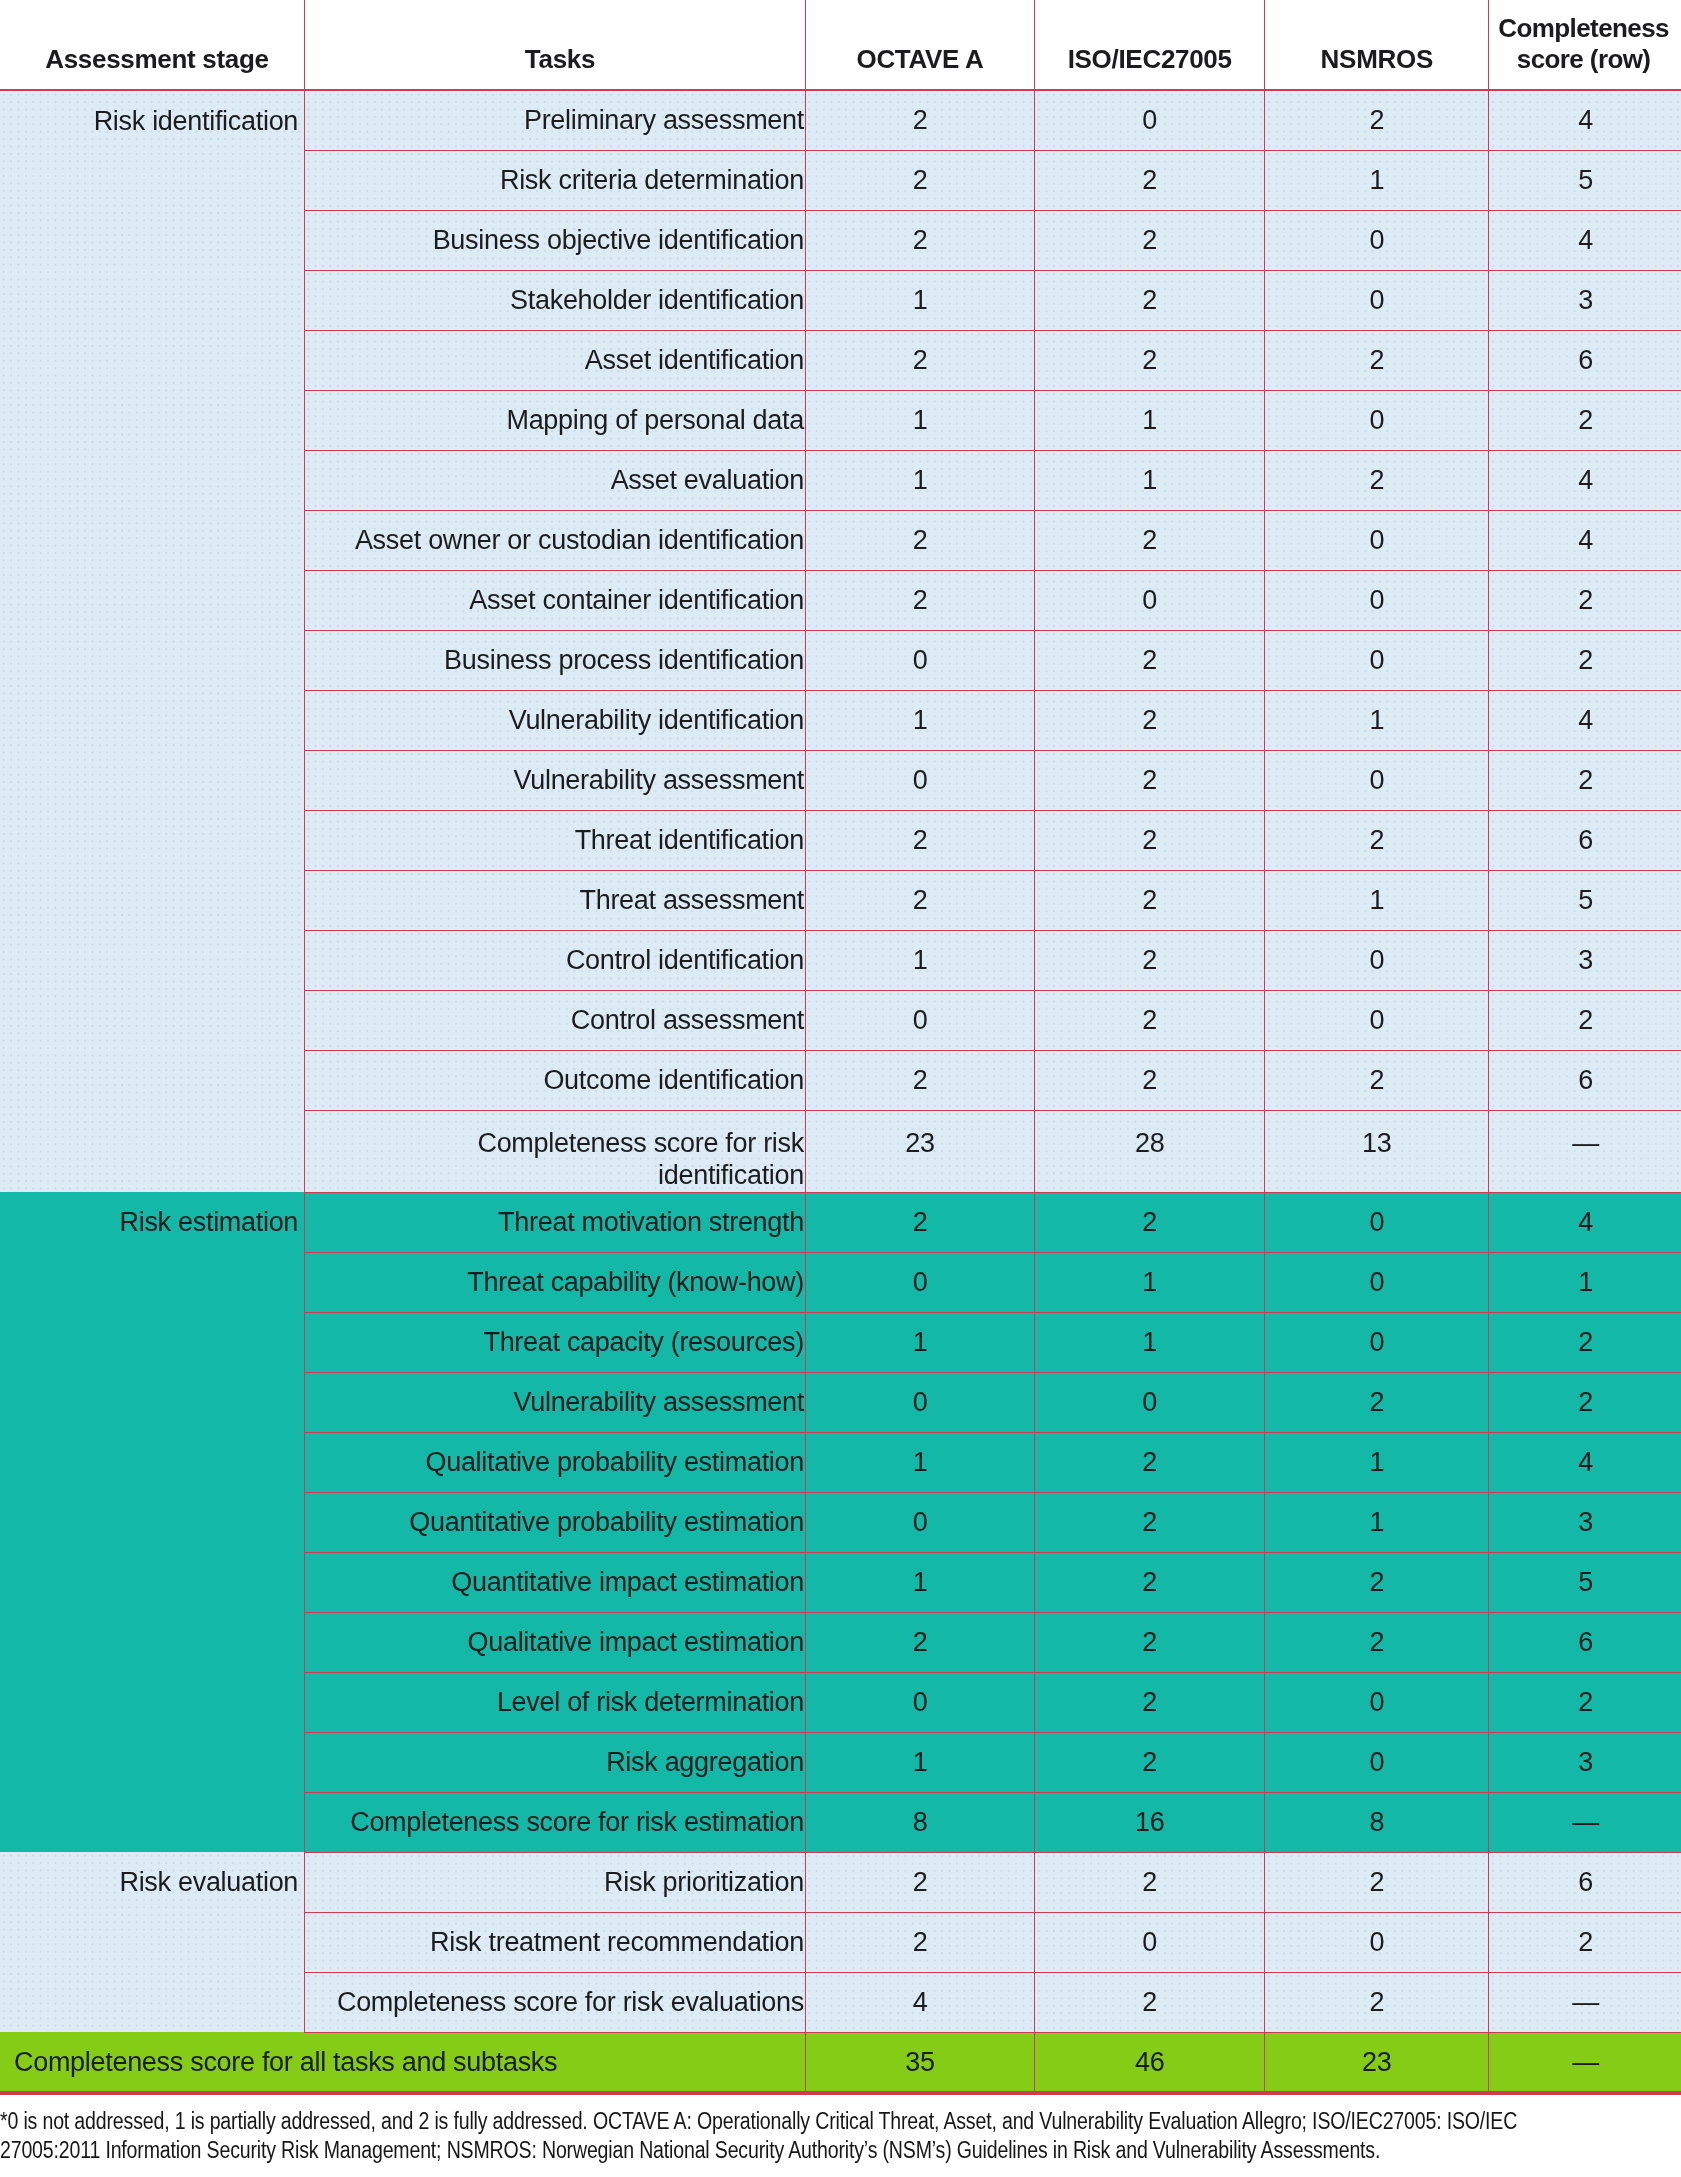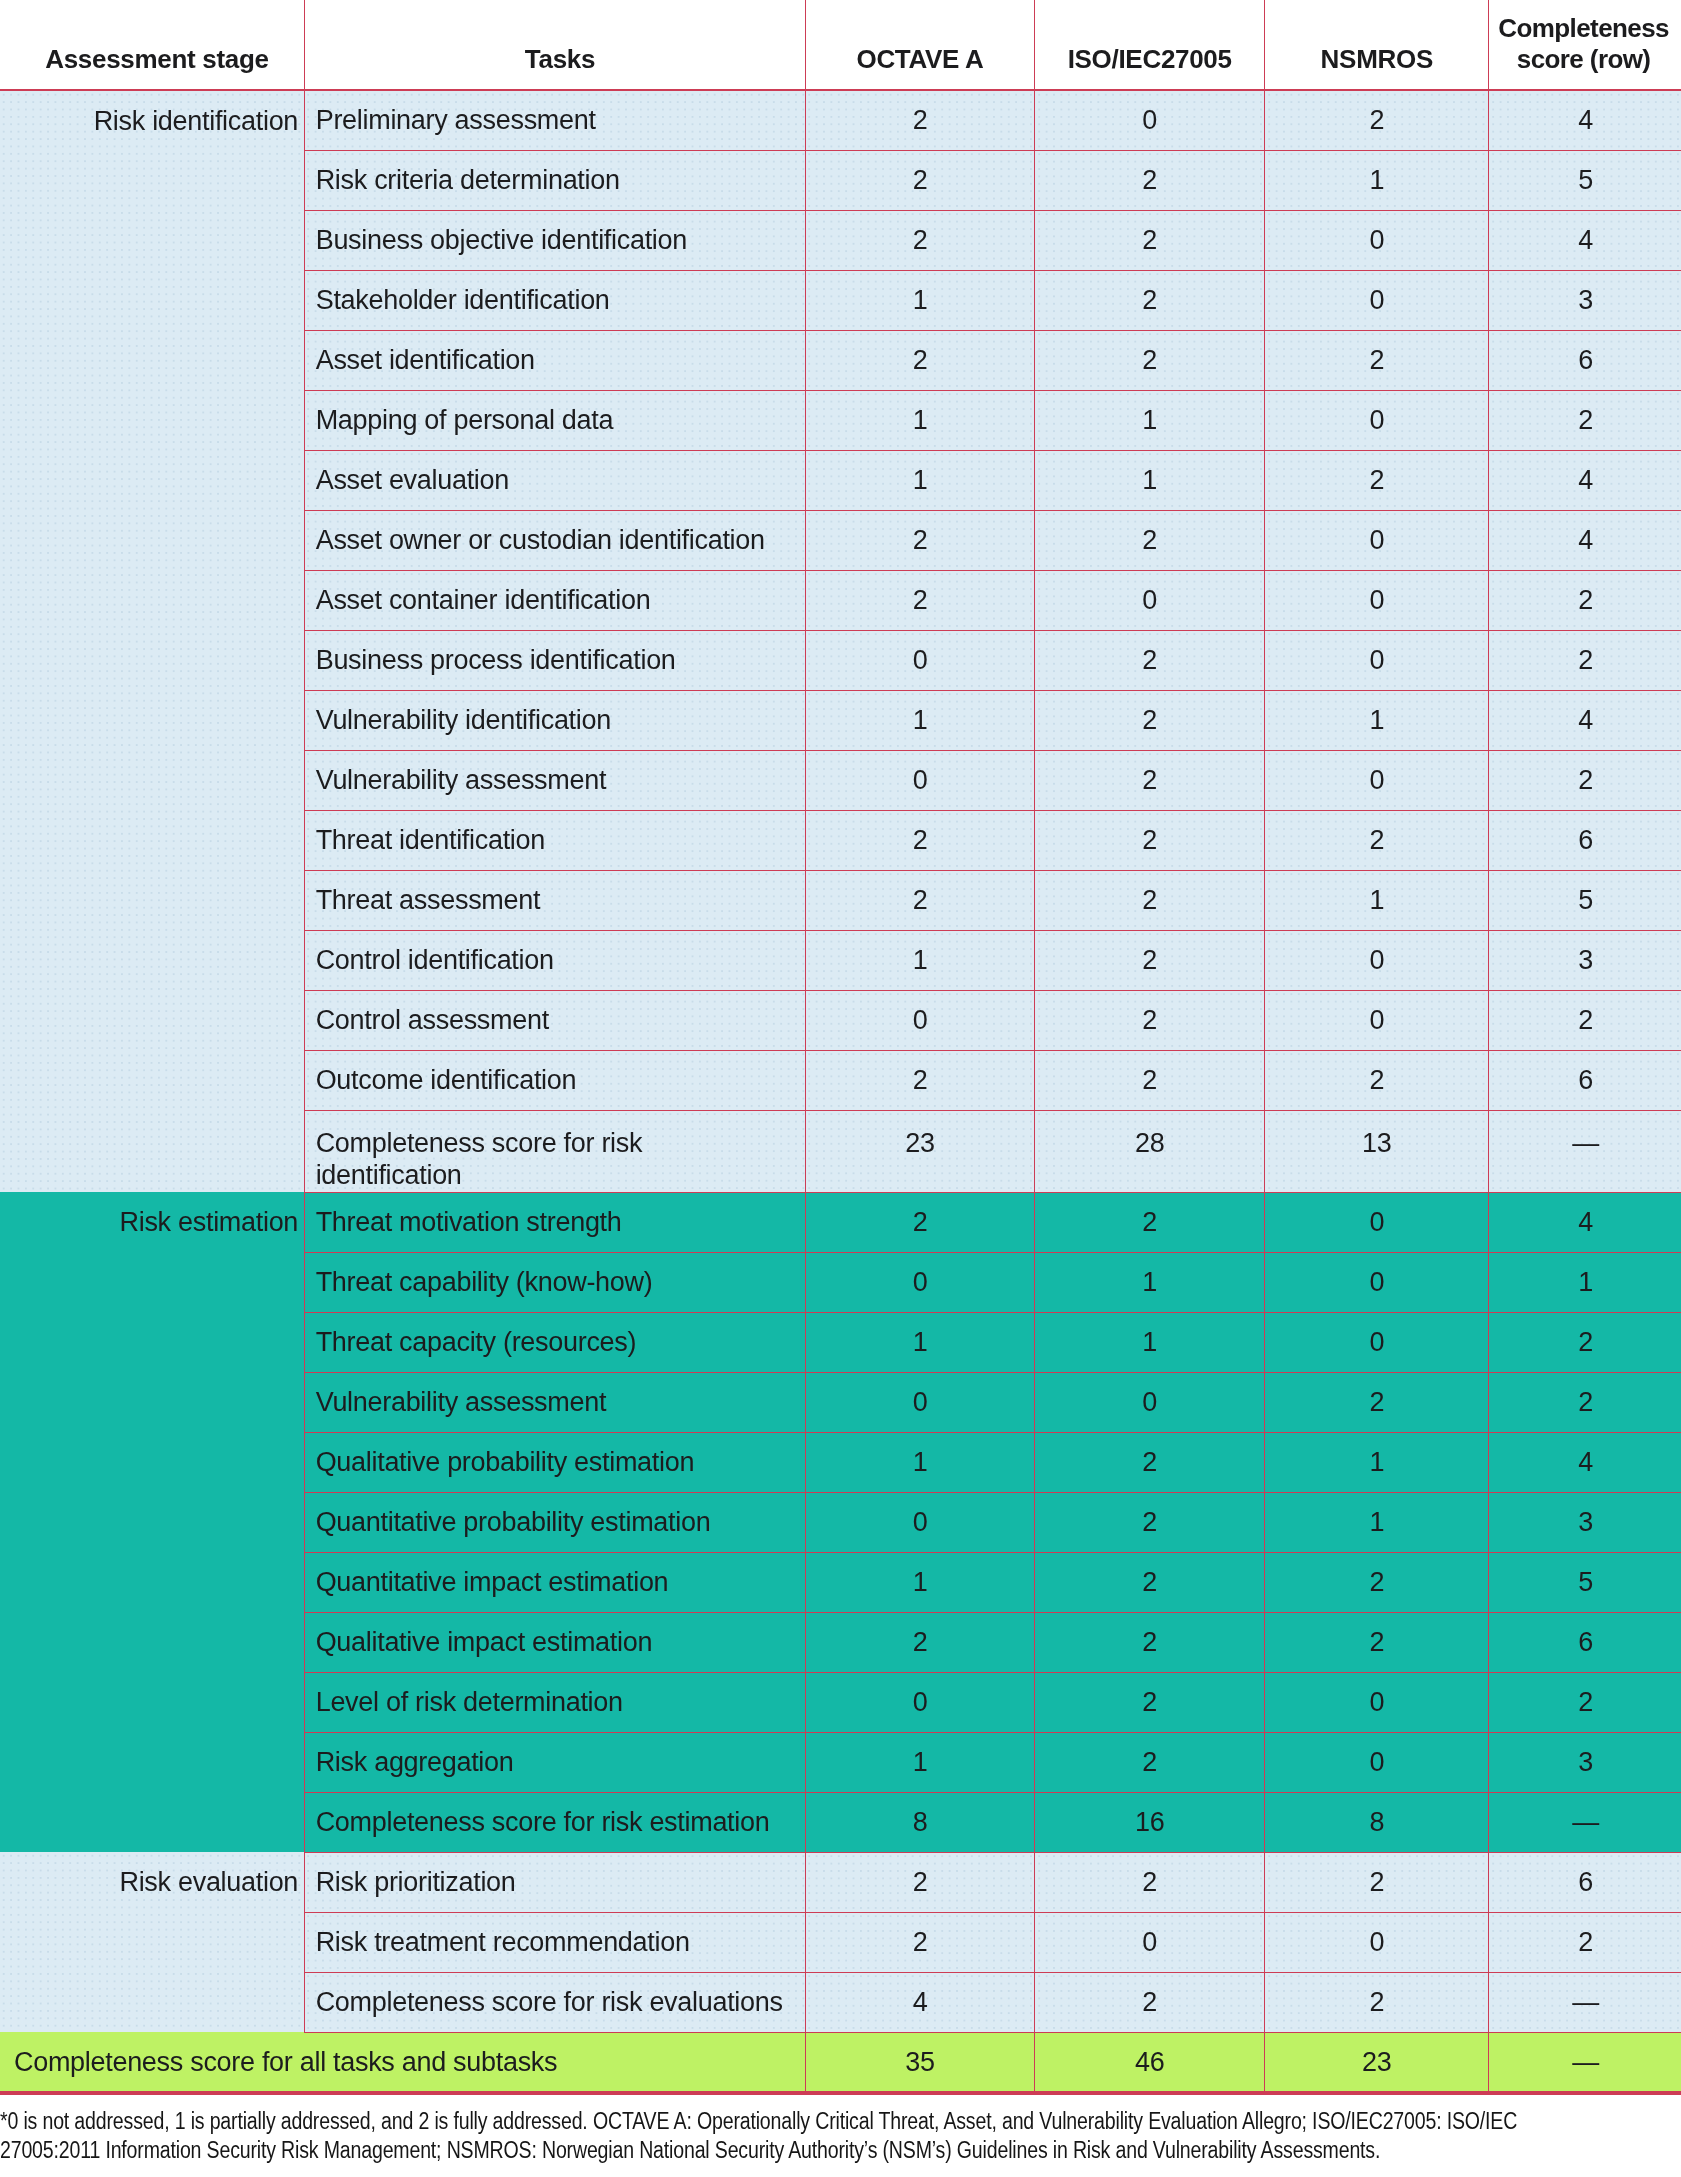--- a/index.html
+++ b/index.html
@@ -25,36 +25,36 @@
   tbody td{font-size:27px;line-height:32px;}
   tr.row{height:60px;}
   tr.tall{height:70px;}
   tr.tall td{vertical-align:top;padding-top:16px;}
   tr.tall td.task .lbl{display:inline-block;max-width:352px;}
 
   td.stage{
     vertical-align:top;padding:14px 5.6px 0 14px;text-align:right;
   }
   td.task{
-    vertical-align:middle;text-align:left;padding-left:11px;
+    vertical-align:middle;text-align:right;padding-left:24px;
     border-bottom:1.9px solid #cd3c55;
   }
   td.score{
     vertical-align:middle;text-align:center;
     border-bottom:1.9px solid #cd3c55;
   }
   .bgblue{
     background-color:#dcebf4;
     background-image:radial-gradient(rgba(120,160,190,0.20) 0.9px, rgba(0,0,0,0) 1.3px);
     background-size:7.4px 7.4px;
   }
   .bgwhite{background-color:#14b8a6;}
 
   tr.total-row{height:61px;}
-  tr.total-row td{border-bottom:4.6px solid #cd3c55;background:#bef264;}
+  tr.total-row td{border-bottom:4.6px solid #cd3c55;background:#84cc16;}
   tr.total-row td.tlabel{
     vertical-align:middle;text-align:left;padding-left:14px;font-size:27px;
   }
 
   .footnote{
     margin-top:12px;transform:scaleX(0.85);transform-origin:0 0;width:1979px;
     font-size:23px;line-height:29px;color:#161616;letter-spacing:-0.2px;
   }
   .footnote span{display:block;white-space:nowrap;}
 </style>

